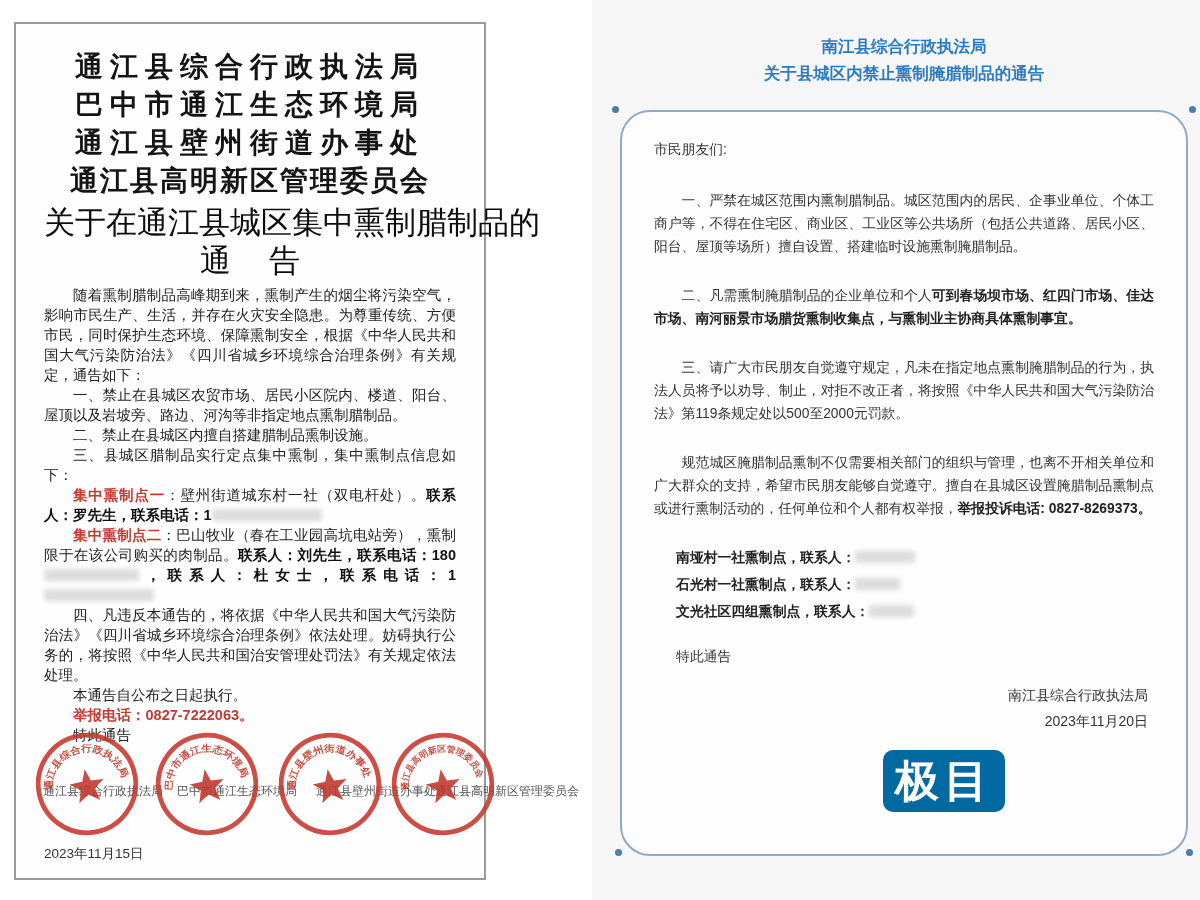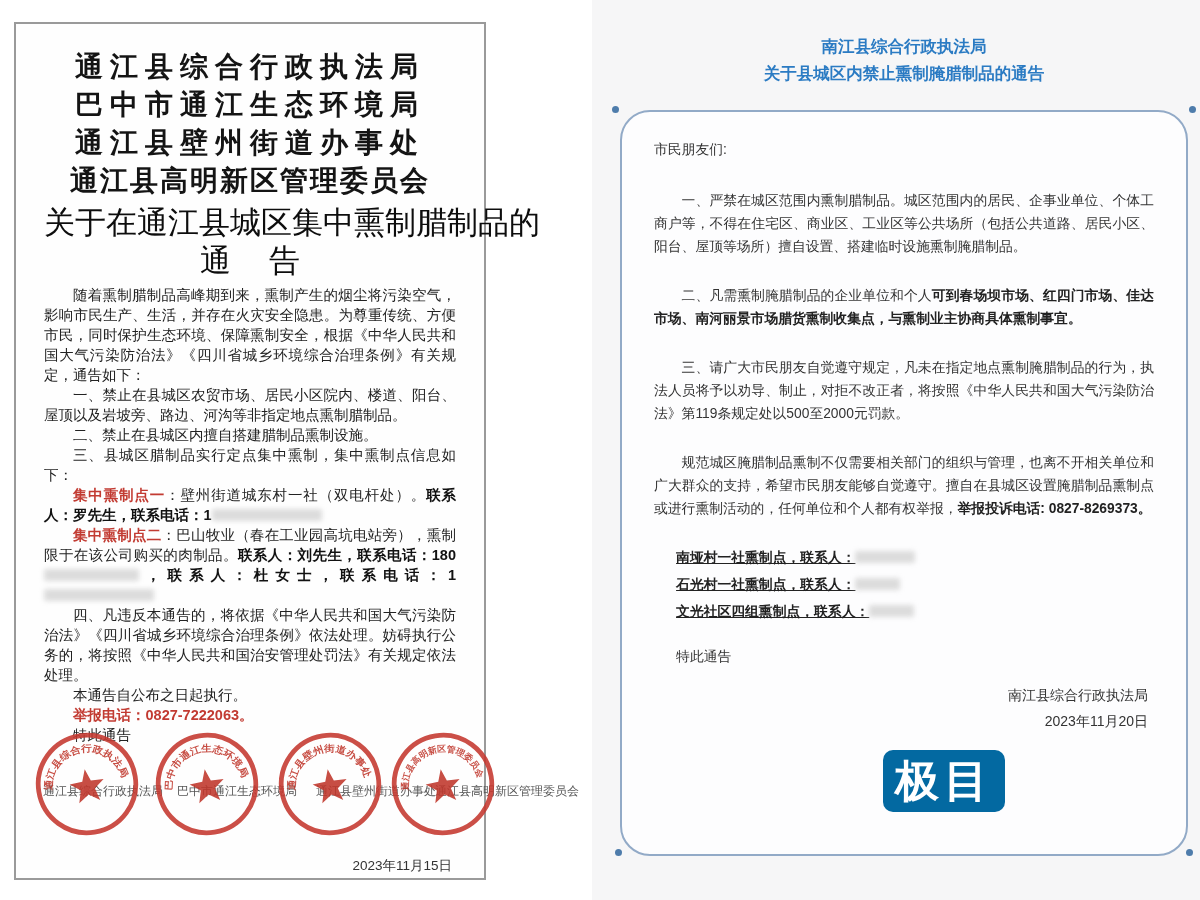--- a/index.html
+++ b/index.html
@@ -43,39 +43,39 @@
   .seal-caption{
     position:absolute;top:38px;left:0;width:100%;text-align:center;
     font-size:12px;color:#555;white-space:nowrap;z-index:1;
   }
   .slot1 .seal-caption{margin-left:16px;} .slot2 .seal-caption{margin-left:30px;}
   .slot3 .seal-caption{margin-left:46px;} .slot4 .seal-caption{margin-left:62px;}
   svg.seal{
     position:absolute;left:50%;top:-14px;width:106px;height:106px;
     transform:translateX(-50%) rotate(-9deg);z-index:2;opacity:.88;
   }
-  .l-date{text-align:right;font-size:13.5px;color:#333;margin-top:20px;padding-right:4px;}
+  .l-date{text-align:left;font-size:13.5px;color:#333;margin-top:8px;padding-right:4px;}
 
   
   .r-org{
     position:absolute;left:620px;top:33px;width:568px;text-align:center;
     color:#2b7bc3;font-weight:bold;font-size:16.5px;line-height:27px;
   }
   .r-box{
     position:absolute;left:620px;top:110px;width:568px;height:746px;box-sizing:border-box;
     background:#fdfdfe;border:2px solid #92aac7;border-radius:30px;
     padding:26px 32px 0 32px;
   }
   .dot{position:absolute;width:7px;height:7px;border-radius:50%;background:#4e7cab;}
   .dot-tl{left:612px;top:106px;} .dot-tr{left:1189px;top:106px;}
   .dot-bl{left:615px;top:849px;} .dot-br{left:1186px;top:849px;}
   .r-body{font-size:13.8px;line-height:23px;color:#333;text-align:justify;}
   .r-body p{margin:0 0 26px 0;text-indent:2em;}
   .r-body p.salutation{text-indent:0;margin-bottom:28px;}
-  .r-body p.spot{margin:0 0 4px 0;text-indent:1.6em;font-weight:bold;color:#222;text-decoration:underline;}
+  .r-body p.spot{margin:0 0 4px 0;text-indent:1.6em;font-weight:bold;color:#222;}
   .r-body p.closing{margin:22px 0 0 0;text-indent:1.6em;}
   .rb{font-weight:bold;color:#222;}
   .sig{text-align:right;font-size:14px;line-height:26px;color:#333;margin-top:14px;padding-right:6px;}
   .watermark{
     position:absolute;left:261px;top:638px;width:122px;height:62px;
     background:#0369a1;border-radius:10px;color:#fff;font-weight:bold;font-size:44px;
     display:flex;align-items:center;justify-content:center;letter-spacing:5px;
     font-family:"Liberation Sans","DejaVu Sans",sans-serif;
   }
 </style>

